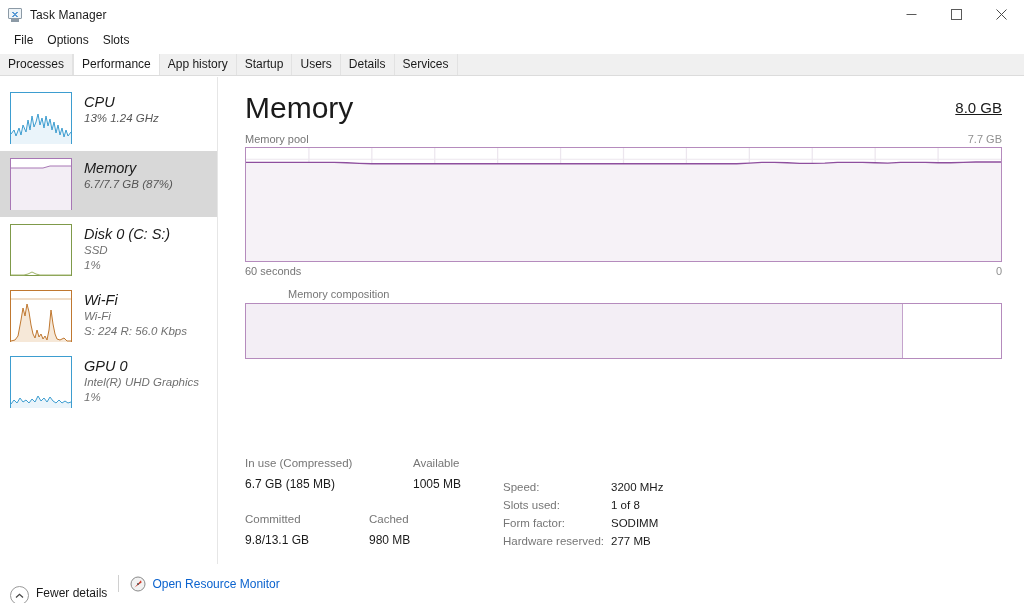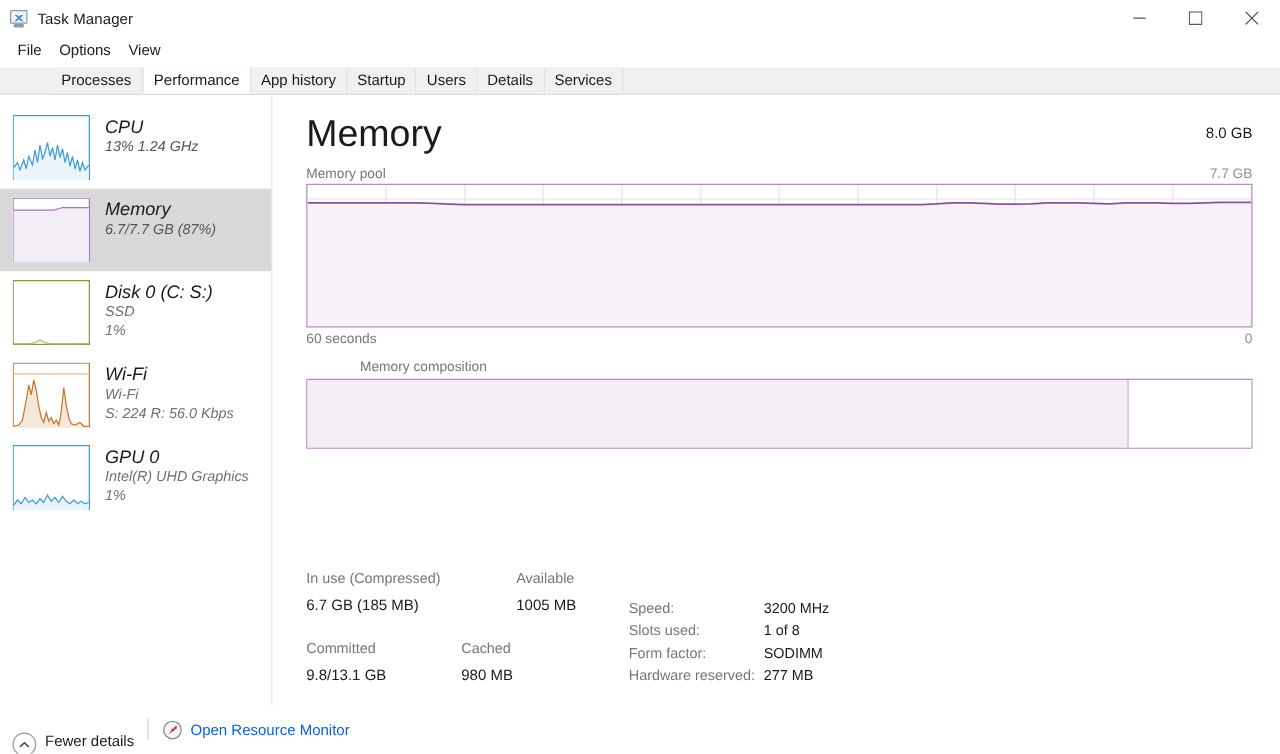--- a/index.html
+++ b/index.html
@@ -58,21 +58,20 @@
   .menuitem {
     font-size: 12px; color: #1a1a1a; padding: 2px 7px; line-height: 15px;
   }
 
   
   .tabstrip {
     position: absolute; left: 0; top: 54px; width: 1024px; height: 22px;
     display: flex; align-items: center;
     background: #f0f0f0;
     border-bottom: 1px solid #dcdcdc;
-    padding-left: 41px;
   }
   .tab {
     font-size: 12px; color: #1a1a1a;
     padding: 3px 8px 4px 8px;
     line-height: 14px;
     height: 21px;
     background: #f0f0f0;
     border-right: 1px solid #e2e2e2;
     white-space: nowrap;
   }
@@ -111,21 +110,21 @@
   }
   .main-head {
     position: relative; height: 42px; margin: 13px 22px 0 26px;
   }
   .page-title {
     position: absolute; left: 0; top: 0;
     font-size: 30px; color: #1a1a1a; line-height: 36px; font-weight: 400;
   }
   .page-capacity {
     position: absolute; right: 0; top: 9px;
-    font-size: 12px; color: #1a1a1a;
+    font-size: 15px; color: #1a1a1a; text-decoration: underline;
   }
 
   .graph-block { margin: 0 22px 0 26px; position: relative; }
   .gl-row {
     display: flex; justify-content: space-between; align-items: flex-end;
     font-size: 11px; color: #767676; line-height: 14px; padding-bottom: 1px;
   }
   .gl-row .r { color: #909090; }
 
   .usage-graph {
@@ -207,21 +206,21 @@
             <line x1="0.5" y1="0.5" x2="10.5" y2="10.5" stroke="#4a4a4a" stroke-width="1"></line>
             <line x1="10.5" y1="0.5" x2="0.5" y2="10.5" stroke="#4a4a4a" stroke-width="1"></line>
           </svg>
       </div>
     </div>
   </div>
 
   <div class="menubar">
     <div class="menuitem">File</div>
     <div class="menuitem">Options</div>
-    <div class="menuitem">View</div>
+    <div class="menuitem">Slots</div>
   </div>
 
   <div class="tabstrip">
     <div class="tab">Processes</div>
     <div class="tab selected">Performance</div>
     <div class="tab">App history</div>
     <div class="tab">Startup</div>
     <div class="tab">Users</div>
     <div class="tab">Details</div>
     <div class="tab">Services</div>

